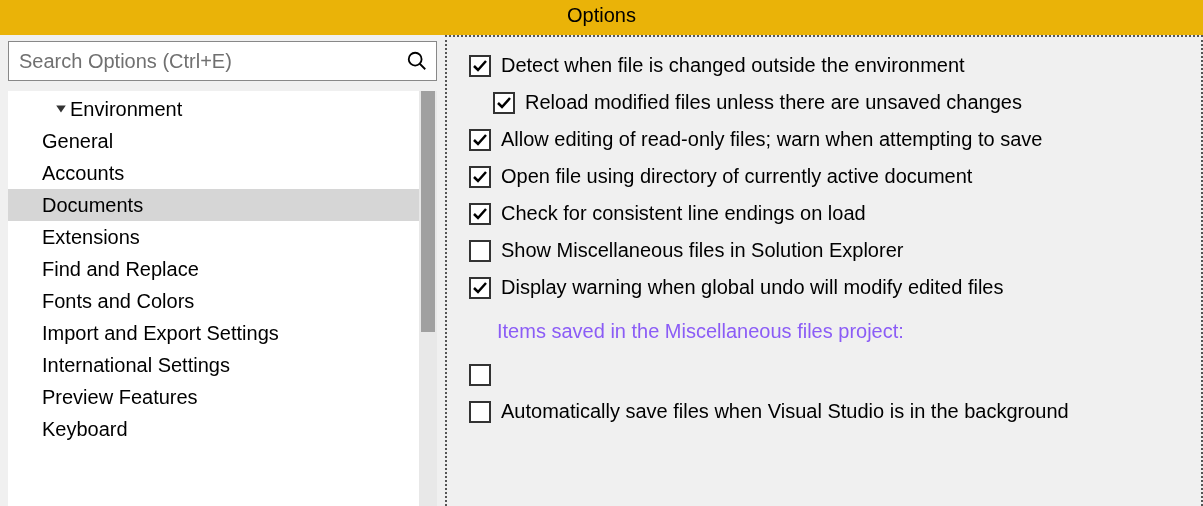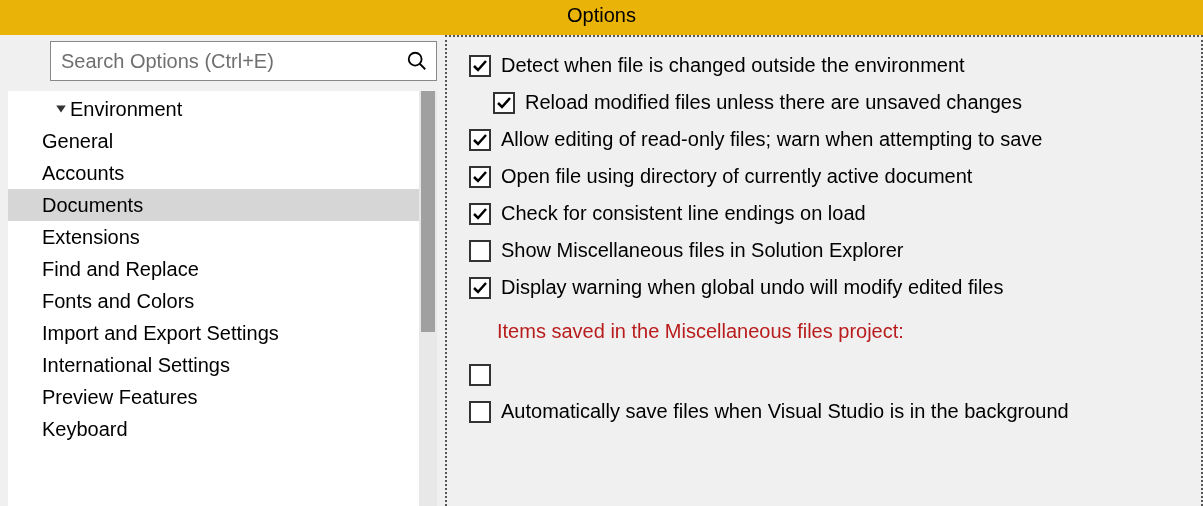--- a/index.html
+++ b/index.html
@@ -31,21 +31,20 @@
       padding: 6px 8px 0 8px;
       background: #f0f0f0;
     }
     .search-wrap {
       display: flex;
       align-items: center;
       background: #fff;
       border: 1px solid #888;
       height: 40px;
       padding: 0 8px 0 10px;
-      margin-left: 42px;
     }
     .search-input {
       flex: 1;
       border: none;
       outline: none;
       font-size: 20px;
       font-family: inherit;
       color: #000;
       background: transparent;
     }
@@ -132,21 +131,21 @@
       display: inline-flex;
       align-items: center;
       justify-content: center;
       flex-shrink: 0;
       cursor: pointer;
     }
     .chk svg { width: 16px; height: 16px; display: none; }
     .chk.checked svg { display: block; }
     .sub-label {
       font-size: 20px;
-      color: #b91c1c;
+      color: #8b5cf6;
       padding-left: 40px;
       min-height: 50px;
       display: flex;
       align-items: center;
     }
   </style>
 </head>
 <body>
 
 <div class="window">

